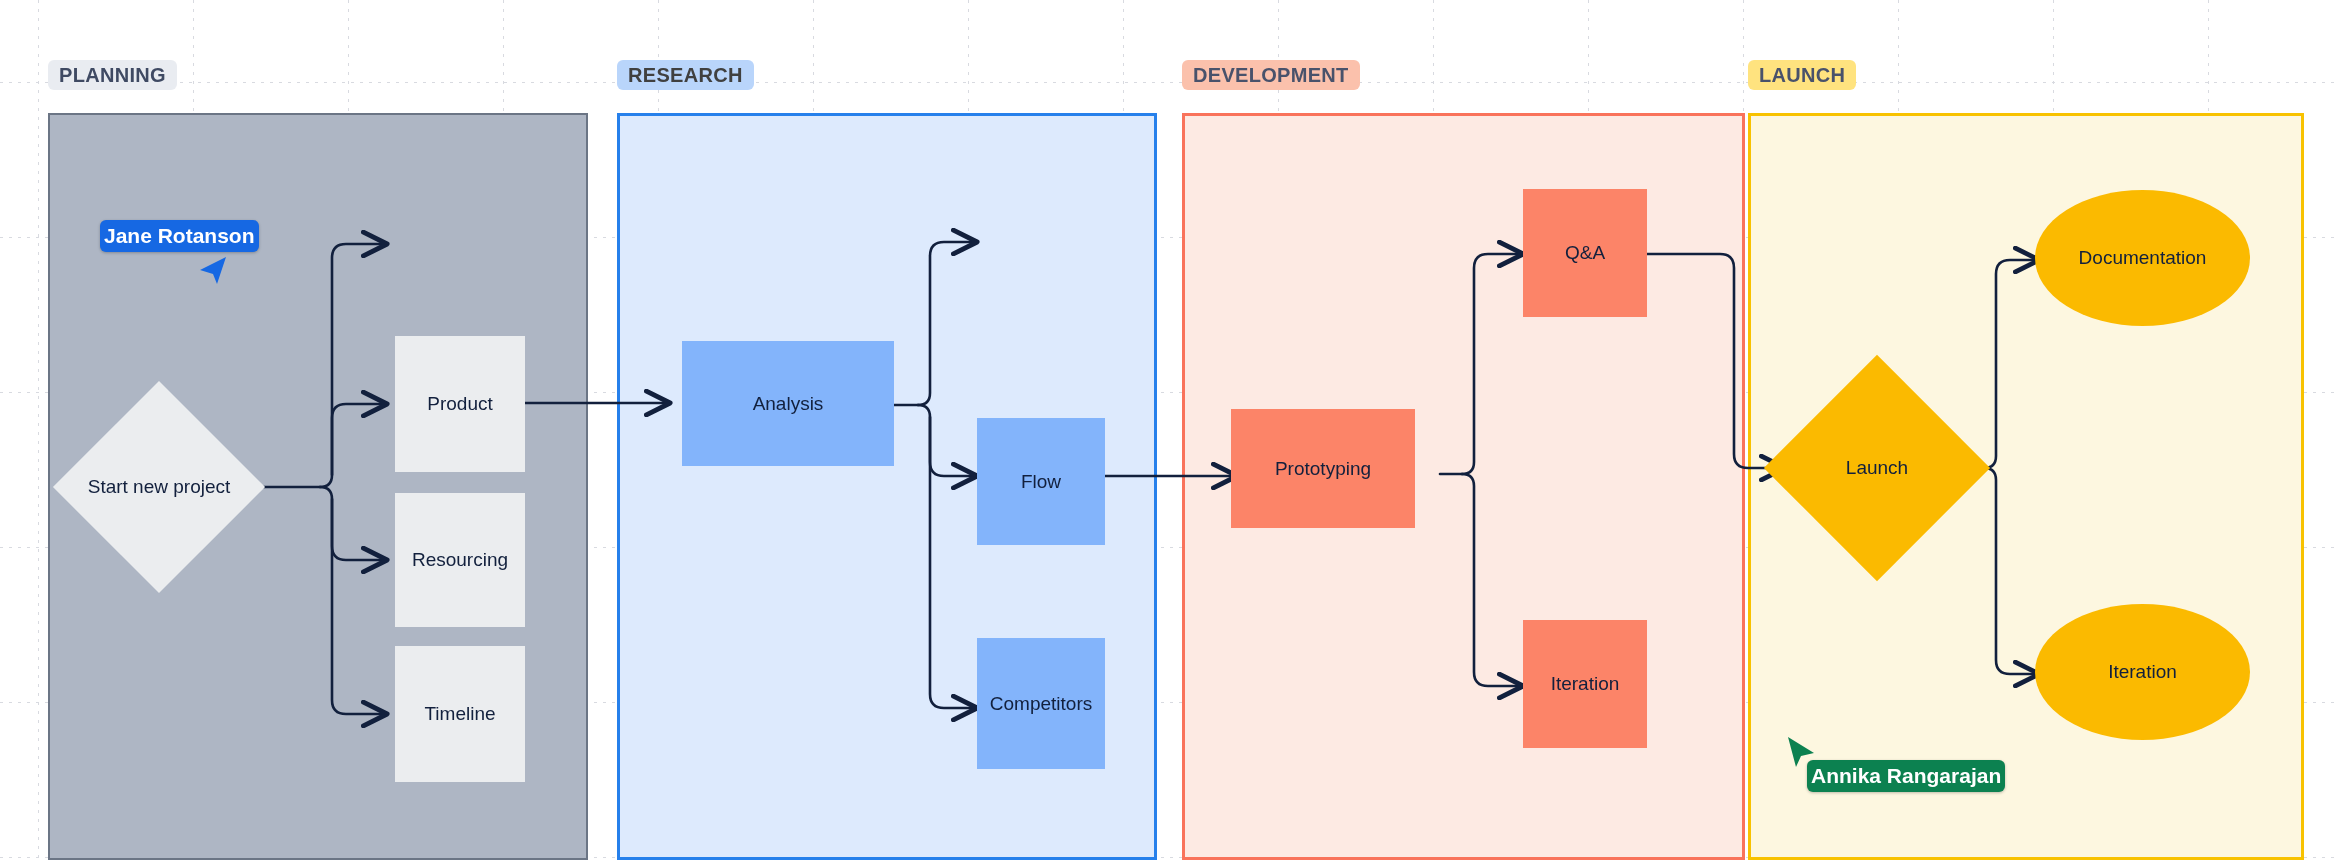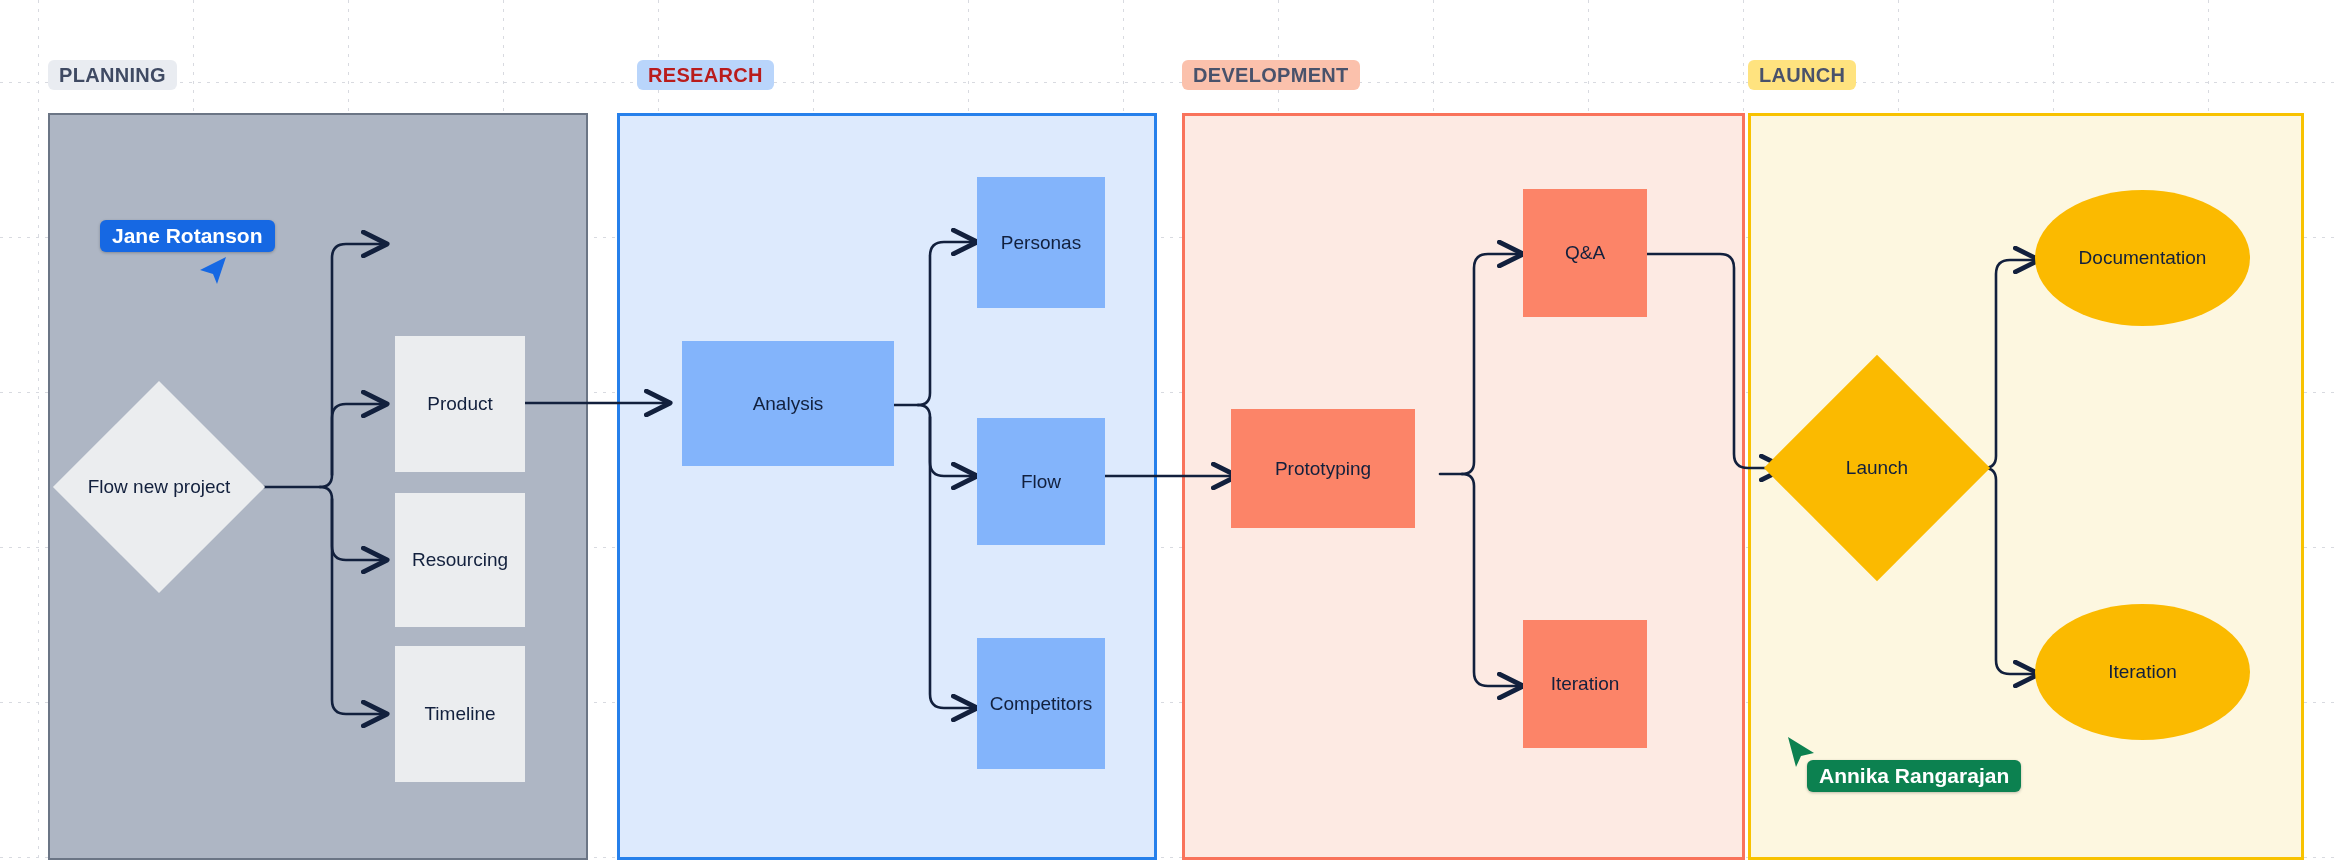--- a/index.html
+++ b/index.html
@@ -61,21 +61,21 @@
     align-items: center;
     height: 30px;
     padding: 0 11px;
     border-radius: 6px;
     font-size: 20px;
     font-weight: bold;
     letter-spacing: 0.3px;
     white-space: nowrap;
   }
   .chip-planning  { background: #e9ecf1; color: #3f4a63; }
-  .chip-research  { background: #b9d5fb; color: #b91c1c; margin-left: 20px; }
+  .chip-research  { background: #b9d5fb; color: #404040; }
   .chip-development { background: #fbc1ac; color: #49526b; }
   .chip-launch    { background: #ffe37f; color: #49526b; }
 
   
   .node {
     position: absolute;
     box-sizing: border-box;
     display: flex;
     align-items: center;
     justify-content: center;
@@ -117,21 +117,21 @@
   }
 
   
   .cursor-group { position: absolute; }
   .cursor-arrow { position: absolute; }
   .cursor-badge {
     position: absolute;
     display: flex;
     align-items: center;
     height: 32px;
-    padding: 0 12px;
+    padding: 0 4px;
     border-radius: 6px;
     color: #ffffff;
     font-size: 21px;
     font-weight: bold;
     white-space: nowrap;
     box-shadow: 0 1px 3px rgba(0,0,0,0.25);
   }
   .badge-blue  { background: #1668e3; }
   .badge-green { background: #0c8150; }
 </style>
@@ -216,43 +216,40 @@
       <path d="M 1966 468 L 1984 468"></path>
 
       <path d="M 1984 468 Q 1996 468 1996 456 L 1996 274 Q 1996 260 2010 260 L 2038 260" marker-end="url(#arw)"></path>
 
       <path d="M 1984 468 Q 1996 468 1996 480 L 1996 660 Q 1996 674 2010 674 L 2038 674" marker-end="url(#arw)"></path>
     </g>
   </svg>
 
   <div class="node node-diamond" style="left:84px; top:412px; width:150px; height:150px;">
     <div class="dia-shape dia-grey"></div>
-    <div class="dia-label">Flow new project</div>
+    <div class="dia-label">Start new project</div>
   </div>
 
 
   <div class="node node-rect" style="left:395px; top:336px; width:130px; height:136px;">
     <span>Product</span>
   </div>
 
   <div class="node node-rect" style="left:395px; top:493px; width:130px; height:134px;">
     <span>Resourcing</span>
   </div>
 
   <div class="node node-rect" style="left:395px; top:646px; width:130px; height:136px;">
     <span>Timeline</span>
   </div>
 
   <div class="node node-rect-b" style="left:682px; top:341px; width:212px; height:125px;">
     <span>Analysis</span>
   </div>
 
-  <div class="node node-rect-b" style="left:977px; top:177px; width:128px; height:131px;">
-    <span>Personas</span>
-  </div>
 
   <div class="node node-rect-b" style="left:977px; top:418px; width:128px; height:127px;justify-content:center;">
     <span>Flow</span>
   </div>
 
   <div class="node node-rect-b" style="left:977px; top:638px; width:128px; height:131px;">
     <span>Competitors</span>
   </div>
 
   <div class="node node-rect-o" style="left:1231px; top:409px; width:184px; height:119px;">

